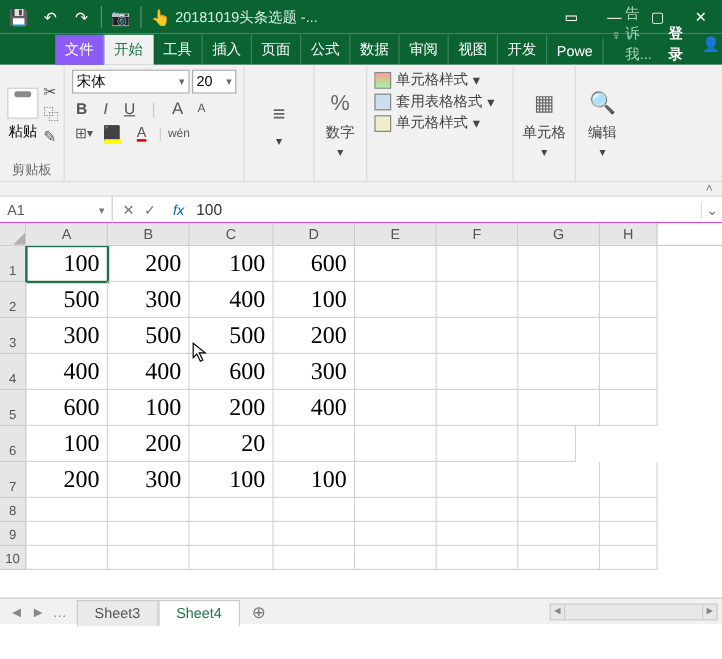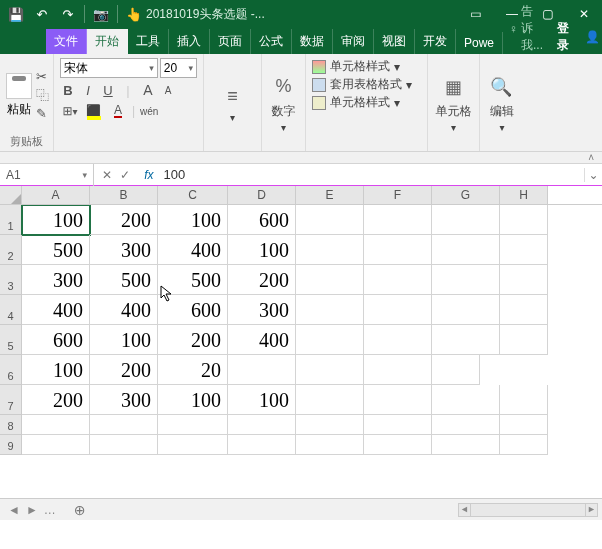--- a/index.html
+++ b/index.html
@@ -332,29 +332,44 @@
         <div class="rowh">9</div>
         <div class="cell" style="width: 68px;"></div>
         <div class="cell" style="width: 68px;"></div>
         <div class="cell" style="width: 70px;"></div>
         <div class="cell" style="width: 68px;"></div>
         <div class="cell" style="width: 68px;"></div>
         <div class="cell" style="width: 68px;"></div>
         <div class="cell" style="width: 68px;"></div>
         <div class="cell" style="width: 48px;"></div>
       </div>
+      <div class="row small">
+        <div class="rowh">10</div>
+        <div class="cell" style="width: 68px;"></div>
+        <div class="cell" style="width: 68px;"></div>
+        <div class="cell" style="width: 70px;"></div>
+        <div class="cell" style="width: 68px;"></div>
+        <div class="cell" style="width: 68px;"></div>
+        <div class="cell" style="width: 68px;"></div>
+        <div class="cell" style="width: 68px;"></div>
+        <div class="cell" style="width: 48px;"></div>
+      </div>
     </div>
 </div>
 
 <div class="sheet-tabs">
   <div class="nav-arrows">
     <span>◄</span>
     <span>►</span>
     <span>…</span>
   </div>
+  <div id="sheettabs" style="display:flex">
+      <div class="stab">Sheet3</div>
+      <div class="stab active">Sheet4</div>
+    </div>
   <div class="addsheet">⊕</div>
   <div style="flex:1"></div>
   <div style="width:140px;height:14px;background:#e8e8e8;border:1px solid #ccc;margin-right:4px;position:relative">
     <div style="position:absolute;left:0;width:12px;height:100%;border-right:1px solid #ccc;text-align:center;font-size:9px;color:#888">◄</div>
     <div style="position:absolute;right:0;width:12px;height:100%;border-left:1px solid #ccc;text-align:center;font-size:9px;color:#888">►</div>
   </div>
 </div>
 
 <svg class="cursor" id="cursor" viewBox="0 0 14 18" style="left: 160px; top: 285px;">
     <path d="M1 1 L1 13 L4 10 L7 16 L9 15 L6 9 L11 9 Z" fill="#fff" stroke="#000" stroke-width="1"></path>

